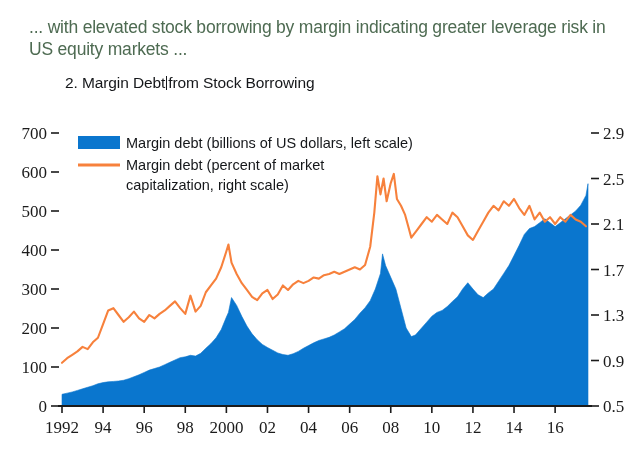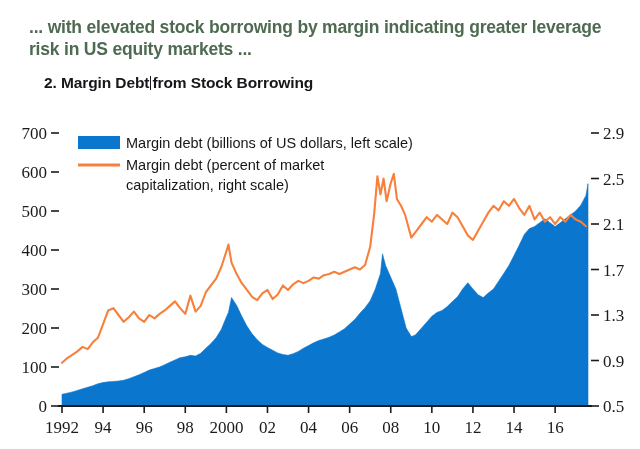--- a/index.html
+++ b/index.html
@@ -9,27 +9,27 @@
     font-family:"Liberation Sans", sans-serif;
     overflow:hidden;
     position:relative;
   }
   #figure{
     position:absolute;left:0;top:0;width:640px;height:449px;
   }
   .kicker{
     position:absolute;left:29px;top:16px;width:590px;
     font-size:17.5px;line-height:22px;
-    font-weight:700;
+    font-weight:400;
     color:#4e6b52;
     letter-spacing:-0.2px;
   }
   .panel-title{
-    position:absolute;left:44px;top:74px;
-    font-size:15.5px;font-weight:700;color:#15171a;
+    position:absolute;left:65px;top:74px;
+    font-size:15.5px;font-weight:400;color:#15171a;
     letter-spacing:-0.1px;white-space:nowrap;
   }
   .caret{
     display:inline-block;width:1px;height:14px;
     background:#15171a;vertical-align:-2px;margin:0 1px;
   }
   #plot-svg{position:absolute;left:0;top:0;}
   .axis-label{
     font-family:"Liberation Serif", serif;
     font-size:17px;fill:#1b1b1b;

